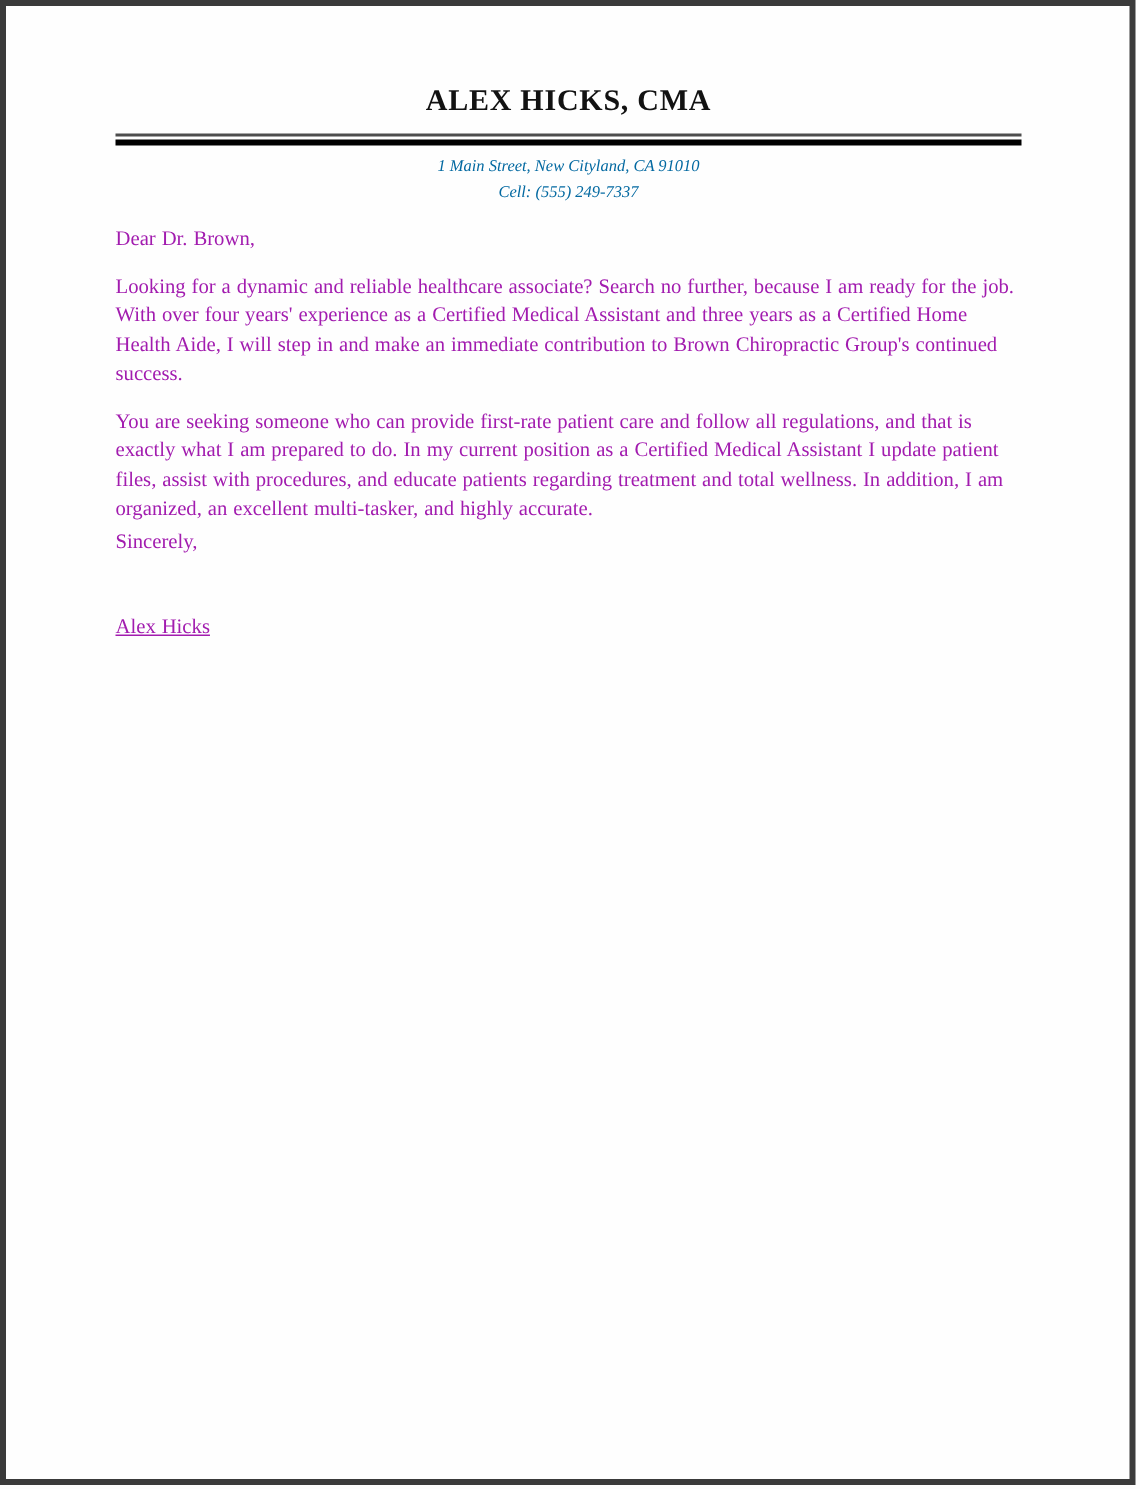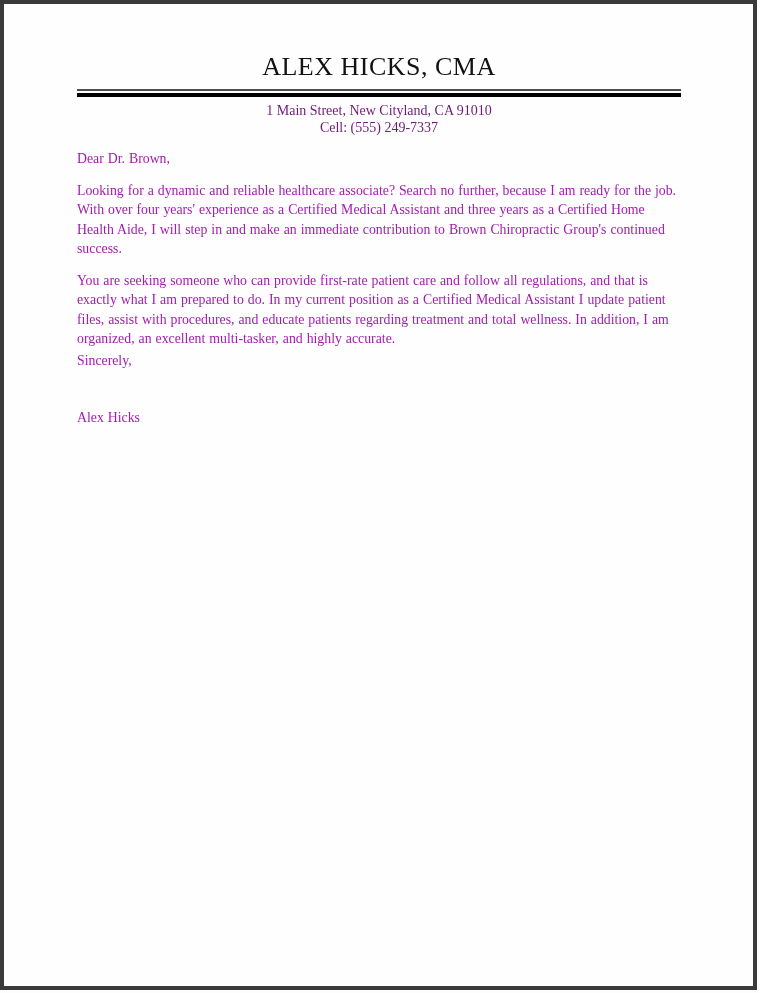--- a/index.html
+++ b/index.html
@@ -28,23 +28,23 @@
   }
   .content {
     position: absolute;
     left: 73px;
     right: 72px;
     top: 4px;
   }
   .applicant-name {
     margin-top: 44px;
     text-align: center;
-    font-size: 26px;
+    font-size: 20px;
     line-height: 30px;
-    font-weight: normal;
+    font-weight: bold;
     color: #121212;
     letter-spacing: 0.5px;
   }
   .divider {
     margin-top: 7px;
   }
   .divider .thin {
     height: 2px;
     background: #4d4d4d;
   }
@@ -52,41 +52,43 @@
     height: 2px;
     background: transparent;
   }
   .divider .thick {
     height: 4px;
     background: #000000;
   }
   .contact {
     margin-top: 6px;
     text-align: center;
-    font-size: 14px;
+    font-size: 11px;
     line-height: 16.5px;
-    color: #701a75;
+    color: #0369a1;
+    font-style: italic;
   }
   .letter-body {
     font-size: 13.8px;
     line-height: 19.5px;
     word-spacing: 0.5px;
     color: #a21caf;
   }
   .salutation {
     margin-top: 13px;
   }
   .para {
     margin-top: 12px;
   }
   .closing {
     margin-top: 2px;
   }
   .signature-name {
     margin-top: 38px;
+    text-decoration: underline;
   }
 </style>
 </head>
 <body>
 
 <div class="canvas">
   <div class="sheet">
     <div class="content">
 
       <div class="applicant-name">ALEX HICKS, CMA</div>

